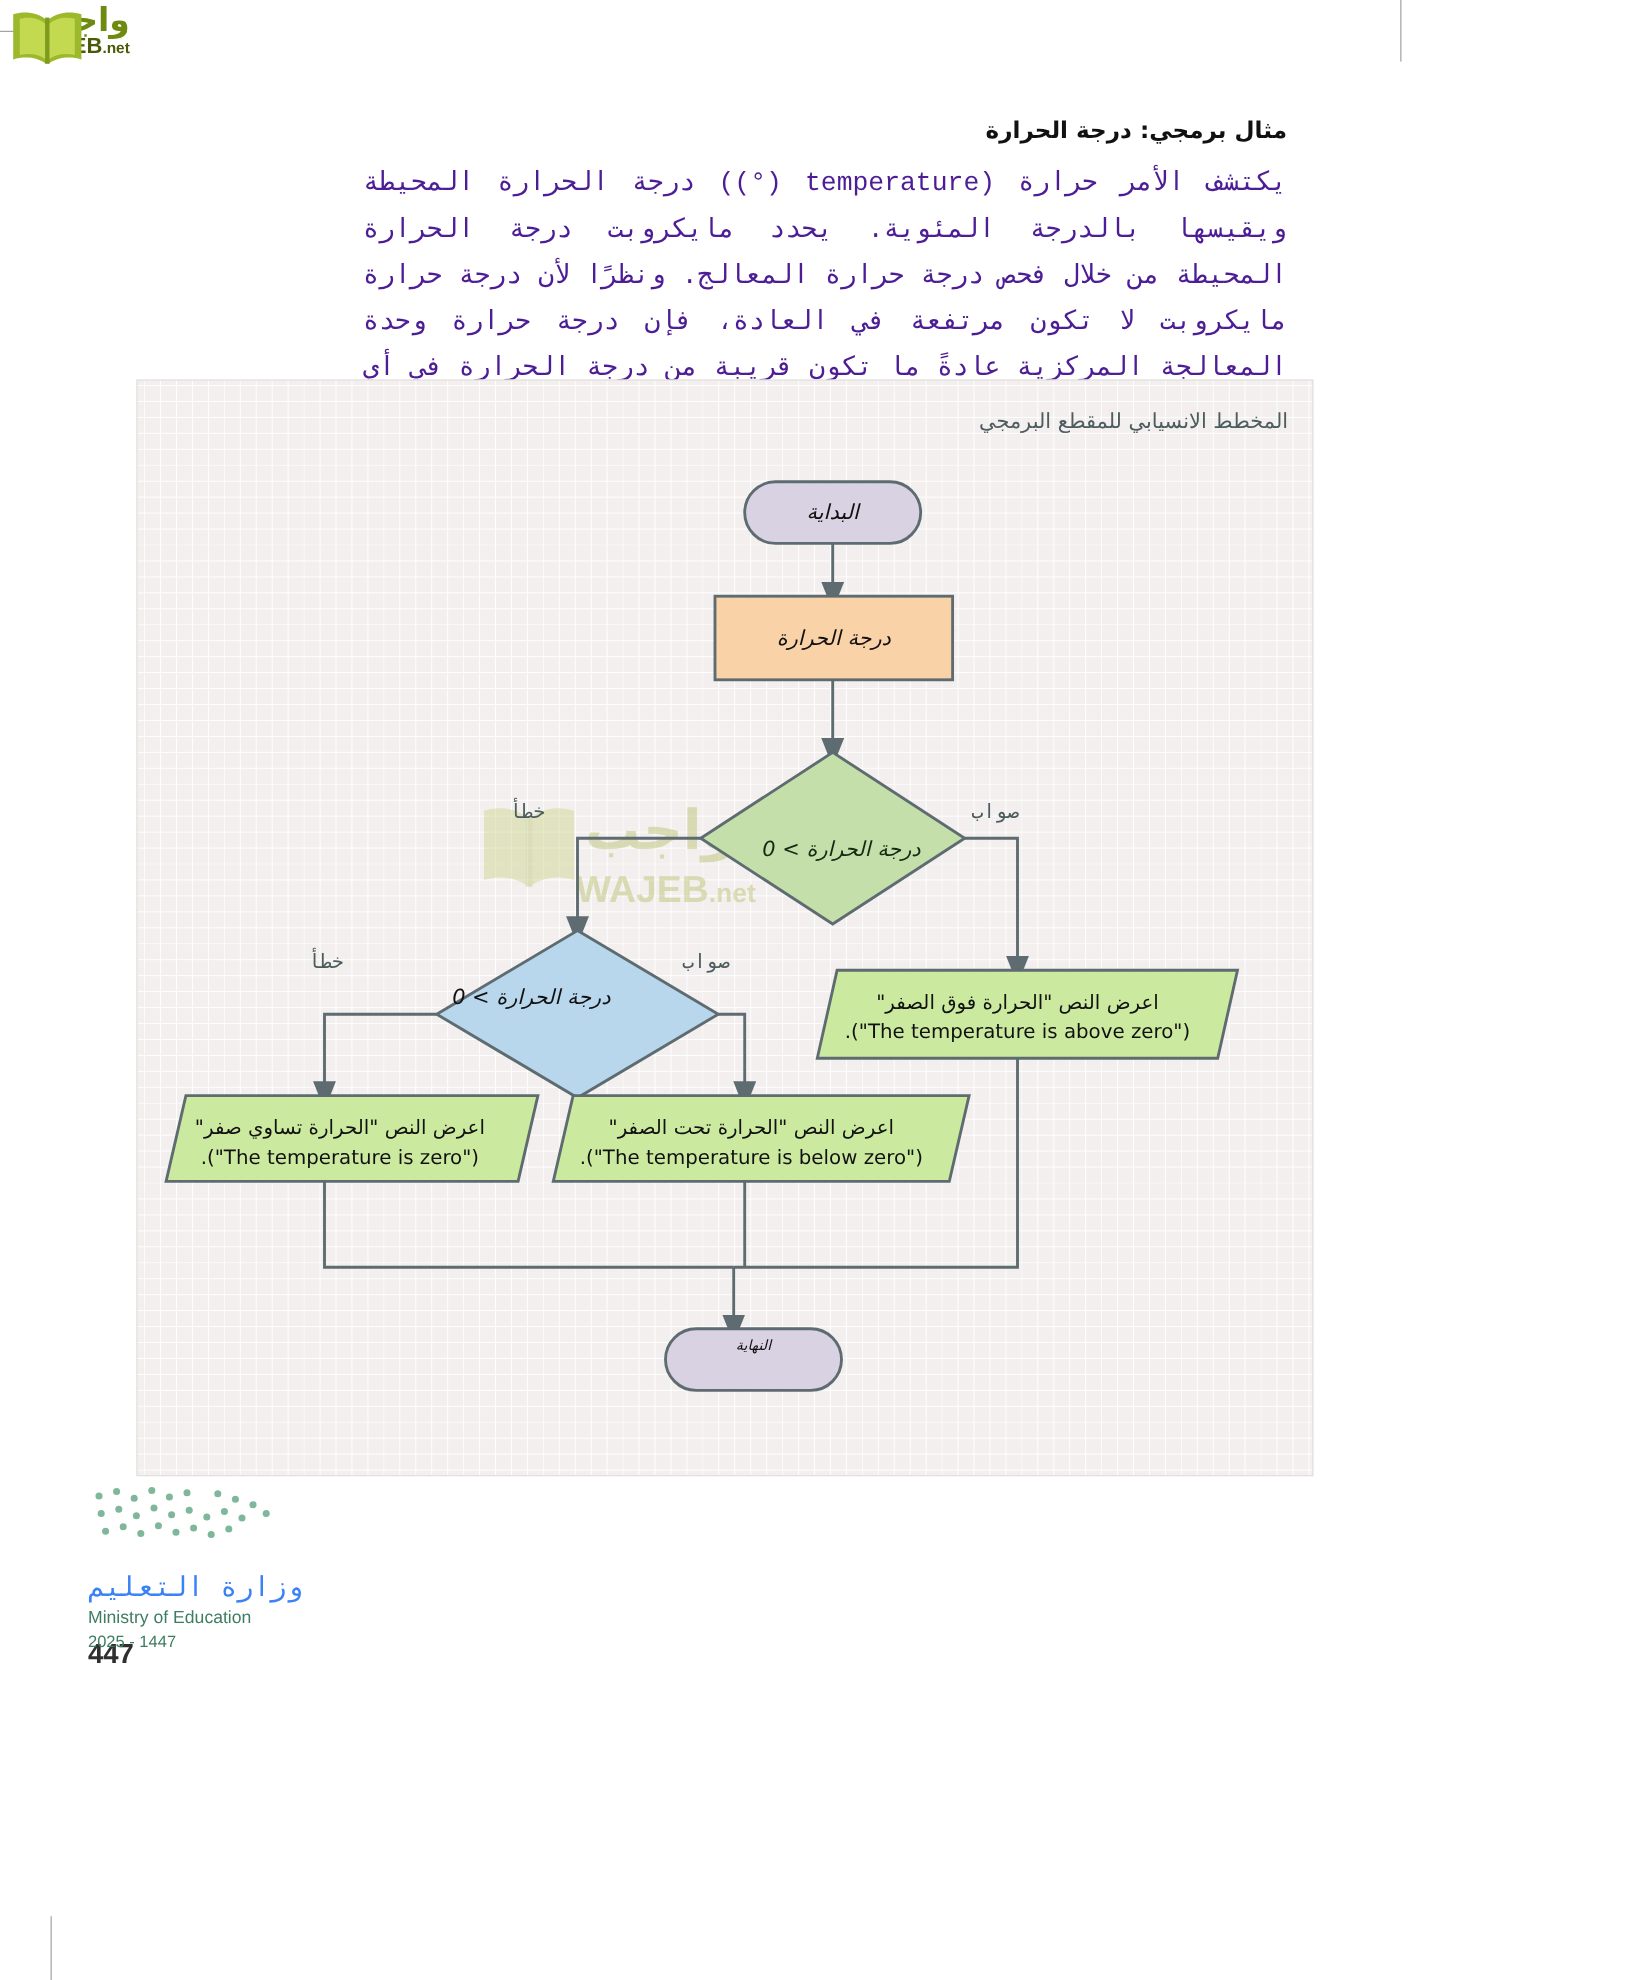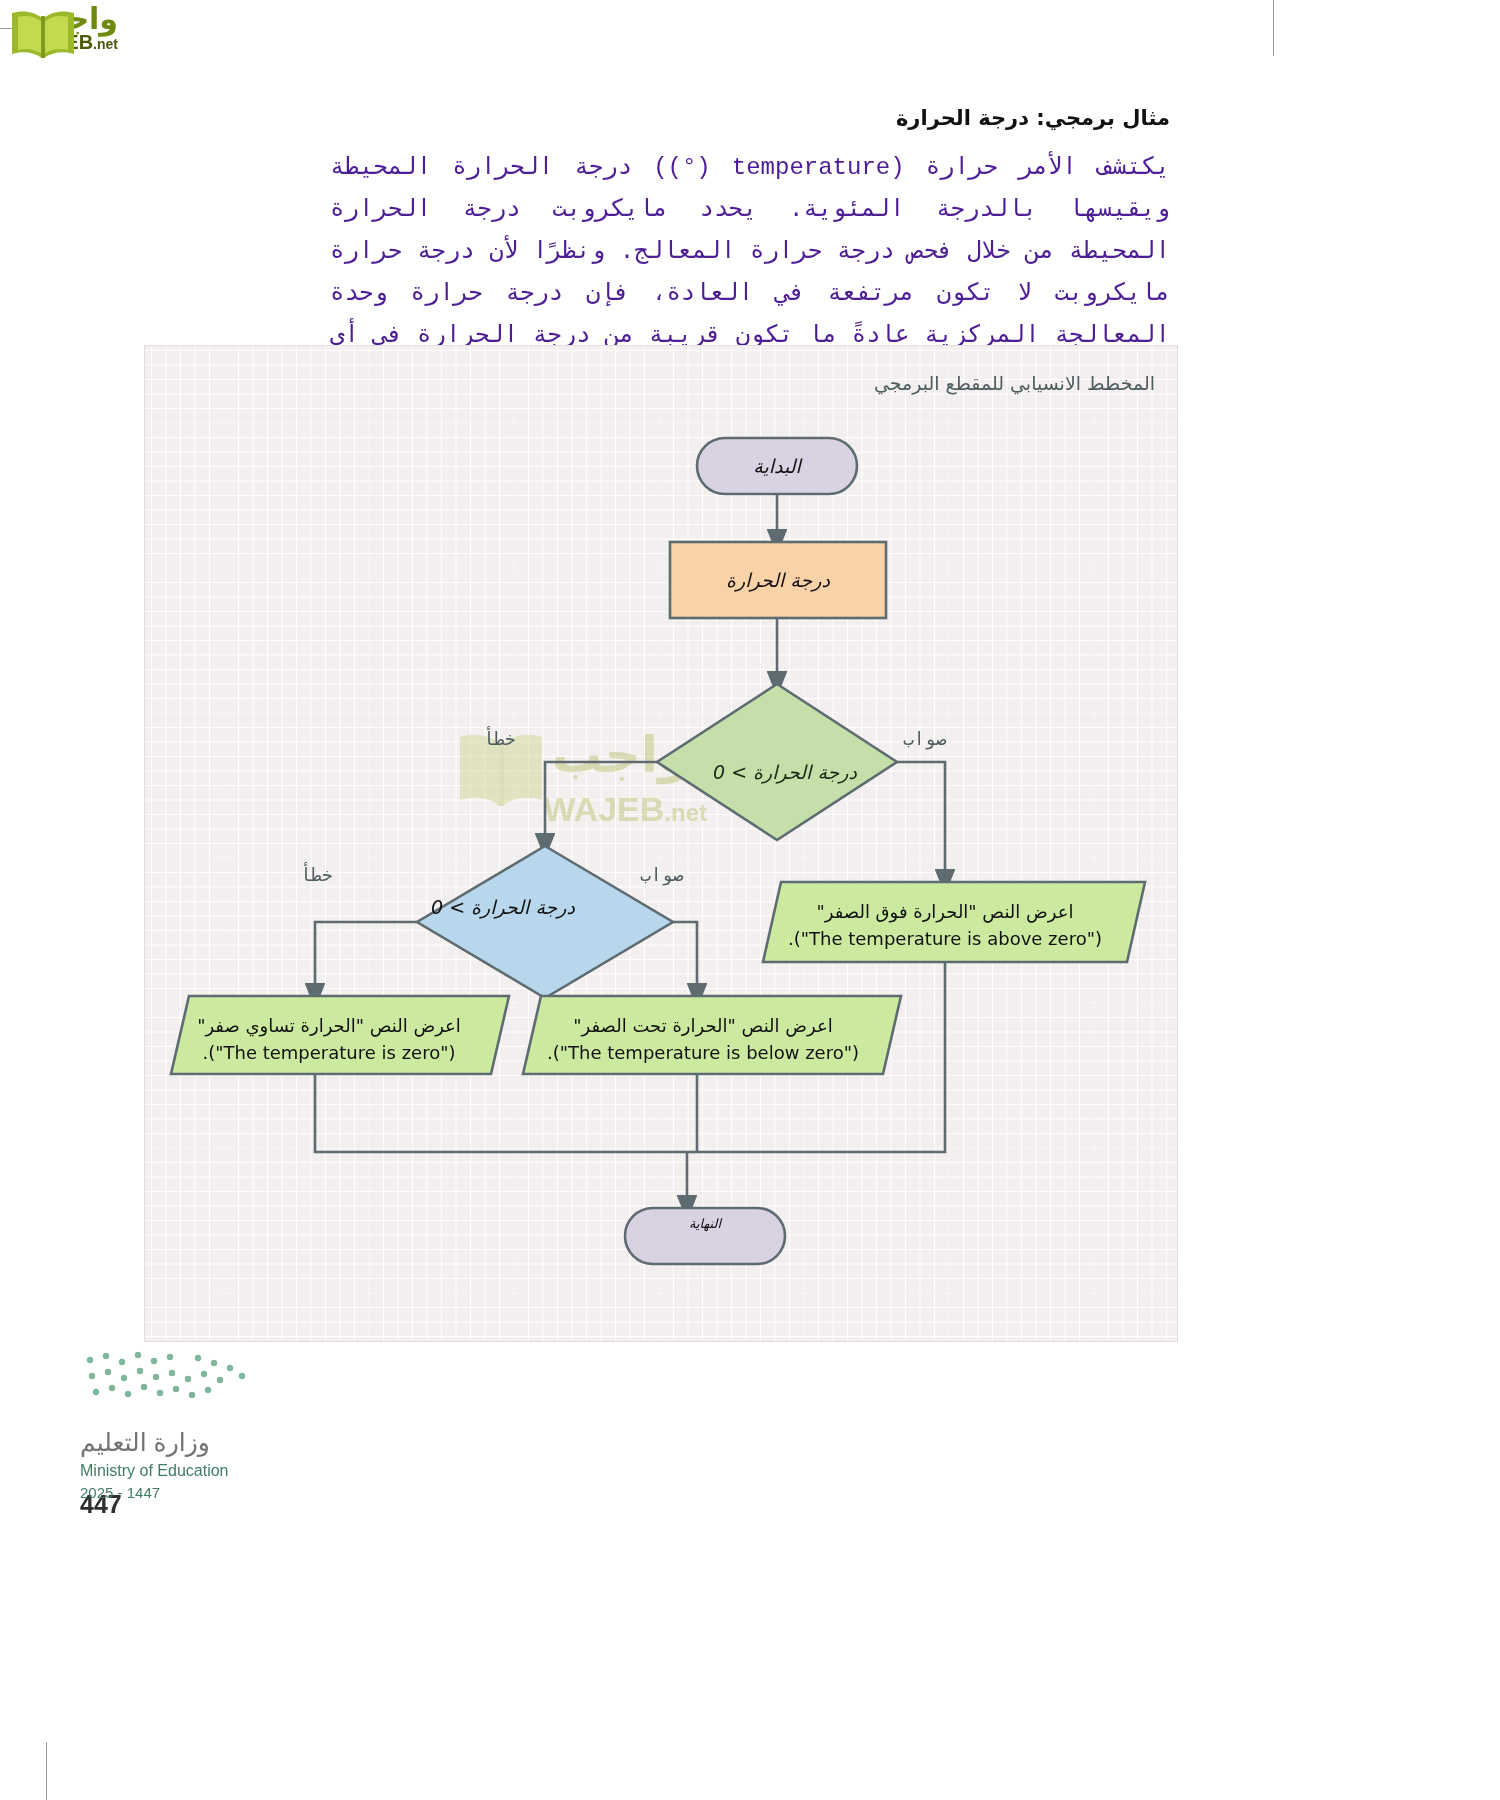--- a/index.html
+++ b/index.html
@@ -97,34 +97,35 @@
     font-size: 19px;
     line-height: 1.7;
     font-family: "DejaVu Sans", sans-serif;
     color: #1a1a1a;
   }
   .ltr { direction: ltr; unicode-bidi: isolate; }
 
   
   .flow-panel {
     position: absolute;
-    left: 144px;
+    left: 124px;
     top: 345px;
     width: 1032px;
     height: 995px;
     background: #f2efee;
     border: 1px solid #e2dedd;
     background-image:
       linear-gradient(to right, rgba(255,255,255,.95) 1px, transparent 1px),
       linear-gradient(to bottom, rgba(255,255,255,.95) 1px, transparent 1px),
       linear-gradient(to right, rgba(226,220,218,.75) 1px, transparent 1px),
       linear-gradient(to bottom, rgba(226,220,218,.75) 1px, transparent 1px);
     background-size: 14.5px 14.5px, 14.5px 14.5px, 72.5px 72.5px, 72.5px 72.5px;
     background-position: 6px 4px, 6px 4px, 6px 4px, 6px 4px;
     overflow: hidden;
+    padding-left: 36px;
   }
   .flow-title {
     position: absolute;
     right: 22px;
     top: 26px;
     font-family: "DejaVu Sans", sans-serif;
     font-size: 19px;
     color: #4d5c5f;
     direction: rtl;
   }
@@ -227,23 +228,23 @@
     left: 72px;
     top: 1348px;
     width: 330px;
     height: 150px;
   }
   .footer .dots { position: absolute; left: 8px; top: 0; width: 180px; height: 60px; }
   .moe-ar {
     position: absolute;
     left: 8px;
     top: 80px;
-    font-family: Liberation Sans, sans-serif;
+    font-family: Liberation Mono, monospace;
     font-size: 25px;
-    color: #737373;
+    color: #3b82f6;
     letter-spacing: 1px;
     direction: rtl;
   }
   .moe-en {
     position: absolute;
     left: 8px;
     top: 114px;
     font-family: "Liberation Sans", sans-serif;
     font-size: 16px;
     color: #3f7d63;

